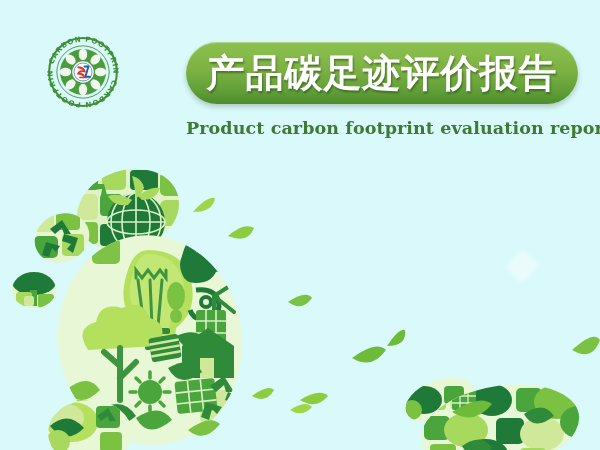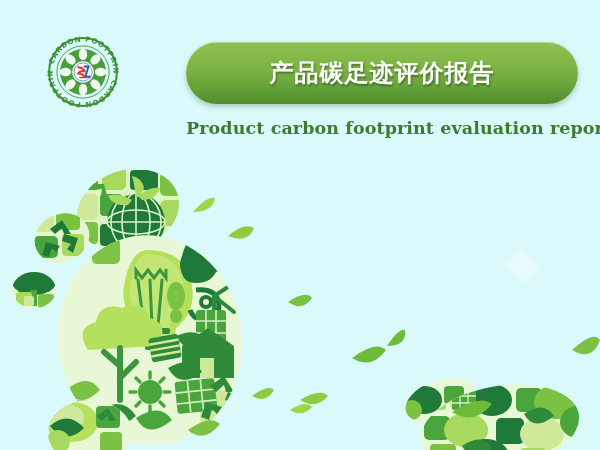--- a/index.html
+++ b/index.html
@@ -63,21 +63,21 @@
     border-radius: 31px;
     background: linear-gradient(to bottom, #8cc152 0%, #7db243 45%, #5f9e37 80%, #4e8c2c 100%);
     box-shadow: 0 3px 5px rgba(60,90,40,0.28), inset 0 1px 0 rgba(255,255,255,0.35);
     display: flex;
     align-items: center;
     justify-content: center;
   }
   .title-text {
     color: #ffffff;
     font-family: "DejaVu Sans", "Liberation Sans", sans-serif;
-    font-size: 24px;
+    font-size: 38px;
     font-weight: bold;
     letter-spacing: 1px;
     line-height: 1;
     white-space: nowrap;
     text-shadow: 1px 2px 2px rgba(40,70,25,0.55);
   }
   .subtitle {
     position: absolute;
     left: 186px;
     top: 118px;

